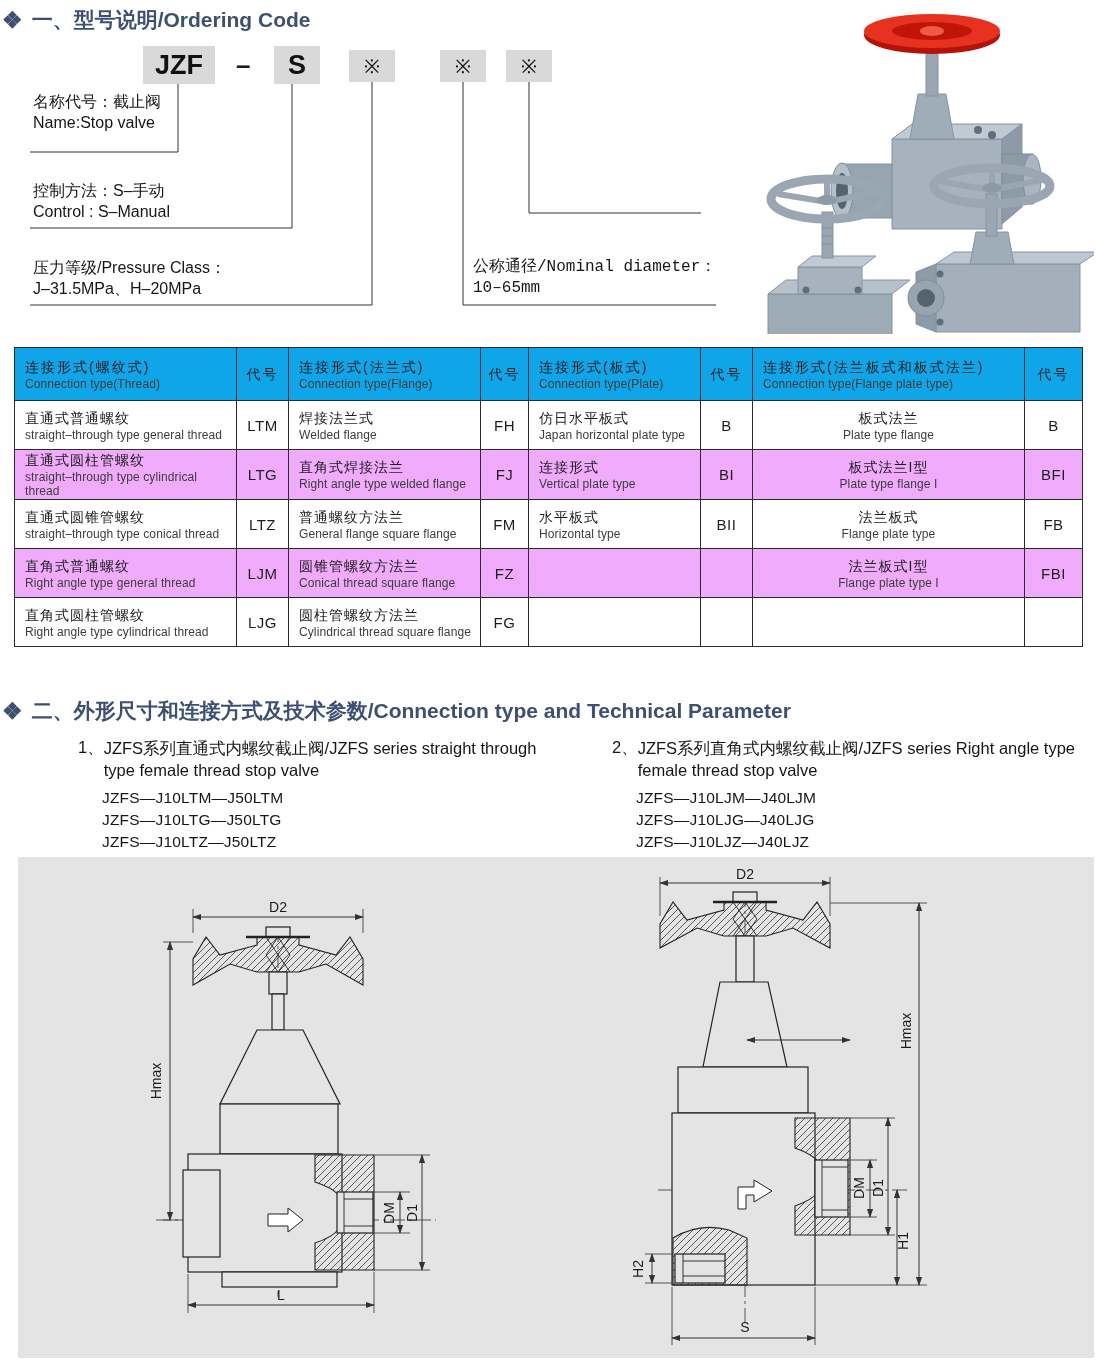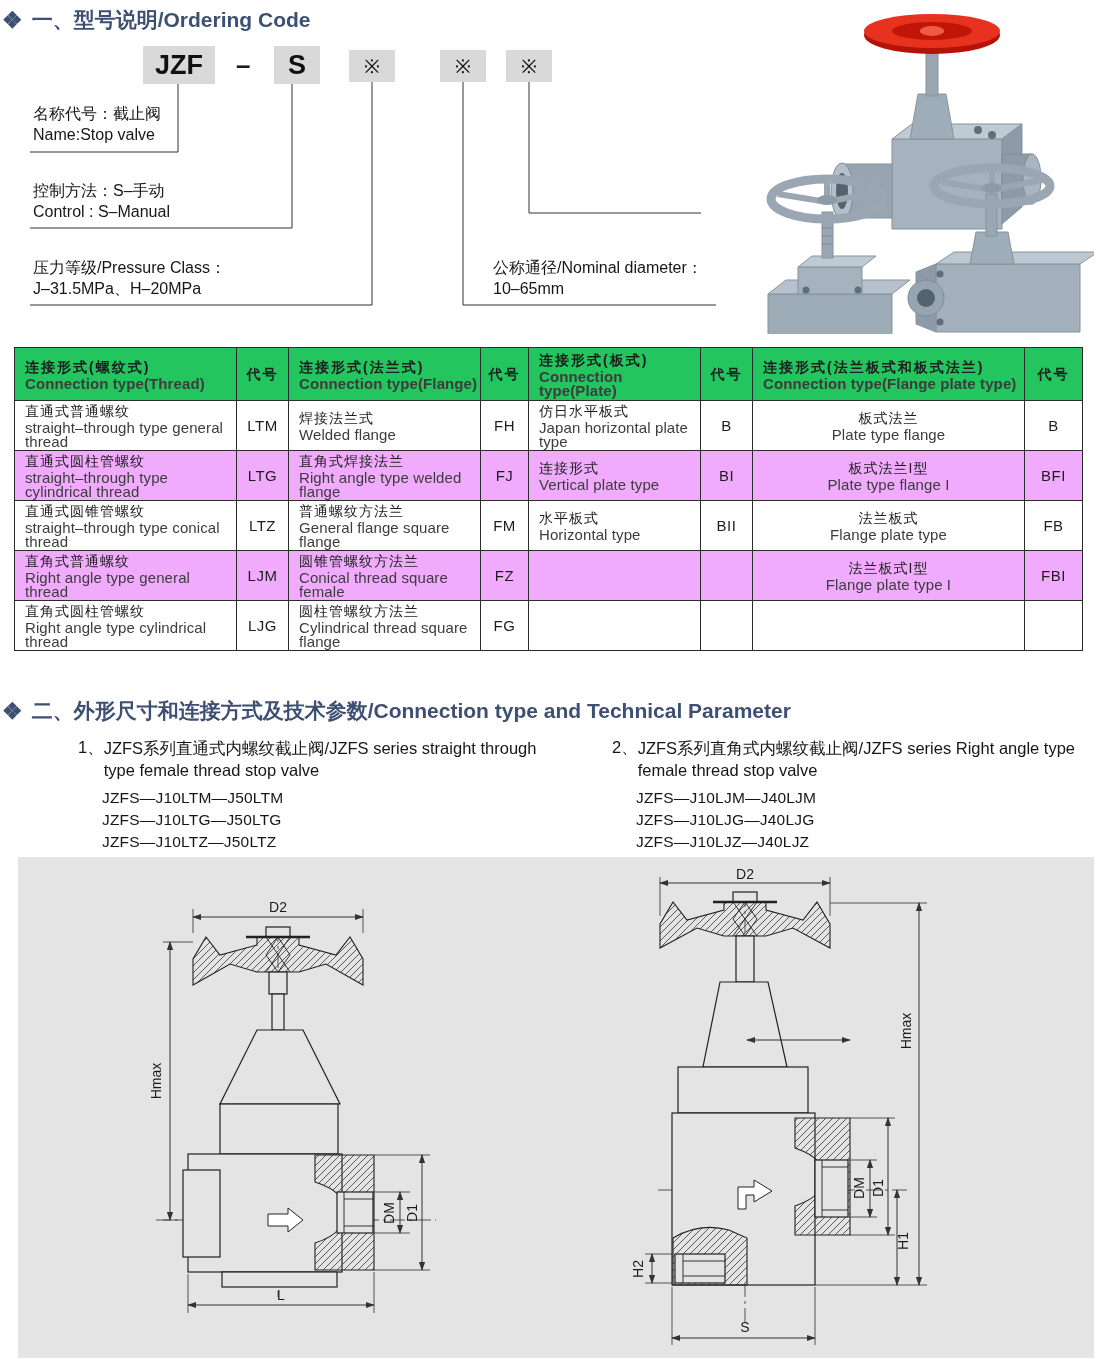--- a/index.html
+++ b/index.html
@@ -18,25 +18,25 @@
             justify-content:center;font-weight:bold;color:#111;}
   .code-box.big{font-size:27px;}
   .code-box.star{font-size:19px;font-weight:normal;}
   .code-dash{position:absolute;font-size:26px;font-weight:bold;}
   .callout{position:absolute;font-size:16px;line-height:21px;white-space:nowrap;color:#161616;}
 
   
   table.conn{position:absolute;left:14px;top:347px;width:1068px;border-collapse:collapse;
              table-layout:fixed;}
   table.conn th,table.conn td{border:1px solid #2b2b2b;overflow:hidden;}
-  table.conn th{background:#22c55e;font-weight:bold;height:50px;}
+  table.conn th{background:#0ea5e9;font-weight:normal;height:50px;}
   table.conn td{height:46px;background:#ffffff;margin-top:24px;}
   table.conn tr.gray td{background:#f0abfc;}
   .cell-zh{font-size:14px;letter-spacing:1px;color:#1d1d1d;line-height:19px;}
-  .cell-en{font-size:15px;color:#3c3c3c;line-height:14px;letter-spacing:0.1px;}
+  .cell-en{font-size:12px;color:#3c3c3c;line-height:14px;letter-spacing:0.1px;}
   .padded{padding-left:10px;text-align:left;}
   .centered{text-align:center;}
   td.code,th.code{text-align:center;font-size:15px;letter-spacing:0.5px;color:#1d1d1d;}
   th .cell-zh{letter-spacing:2px;}
 
   
   .item{position:absolute;font-size:16.5px;color:#161616;}
   .item .title-row{display:flex;}
   .item .num{white-space:nowrap;}
   .item .title{width:460px;line-height:22px;}
@@ -72,33 +72,33 @@
         <path d="M529,42 V173 M529,173 H701"></path>
       </g>
     </svg>
     <div class="code-box big" style="left:143px;top:6px;width:72px;height:38px;">JZF</div>
     <div class="code-dash" style="left:236px;top:10px;">–</div>
     <div class="code-box big" style="left:274px;top:6px;width:46px;height:38px;">S</div>
     <div class="code-box star" style="left:349px;top:10px;width:46px;height:32px;">※</div>
     <div class="code-box star" style="left:440px;top:10px;width:46px;height:32px;">※</div>
     <div class="code-box star" style="left:506px;top:10px;width:46px;height:32px;">※</div>
 
-    <div class="callout" style="left:33px;top:63px;">
+    <div class="callout" style="left:33px;top:51px;">
       <div>名称代号：截止阀</div>
       <div>Name:Stop valve</div>
     </div>
     <div class="callout" style="left:33px;top:140px;">
       <div>控制方法：S–手动</div>
       <div>Control : S–Manual</div>
     </div>
     <div class="callout" style="left:33px;top:217px;">
       <div>压力等级/Pressure Class：</div>
       <div>J–31.5MPa、H–20MPa</div>
     </div>
-    <div class="callout" style="left:493px;top:217px;">
+    <div class="callout" style="left:473px;top:217px;font-family:Liberation Mono, monospace;">
       <div>公称通径/Nominal diameter：</div>
       <div>10–65mm</div>
     </div>
   </div>
 
   <svg style="position:absolute;left:740px;top:2px;" width="354" height="332" viewBox="0 0 354 332">
     <g>
       <polygon points="152,137 262,137 262,227 152,227" fill="#a6b3bf" stroke="#8593a0"></polygon>
       <polygon points="152,137 172,122 282,122 262,137" fill="#bfcad3" stroke="#8593a0"></polygon>
       <polygon points="262,137 282,122 282,205 262,222" fill="#8d9ba8" stroke="#8593a0"></polygon>
@@ -256,21 +256,21 @@
       <td class="code">FB</td>
     </tr>
     <tr class="gray">
       <td class="padded">
             <div class="cell-zh">直角式普通螺纹</div>
             <div class="cell-en">Right angle type general thread</div>
           </td>
       <td class="code">LJM</td>
       <td class="padded">
             <div class="cell-zh">圆锥管螺纹方法兰</div>
-            <div class="cell-en">Conical thread square female</div>
+            <div class="cell-en">Conical thread square flange</div>
           </td>
       <td class="code">FZ</td>
       <td class="padded">
             <div class="cell-zh"></div>
             <div class="cell-en"></div>
           </td>
       <td class="code"></td>
       <td class="centered">
             <div class="cell-zh">法兰板式I型</div>
             <div class="cell-en">Flange plate type I</div>

